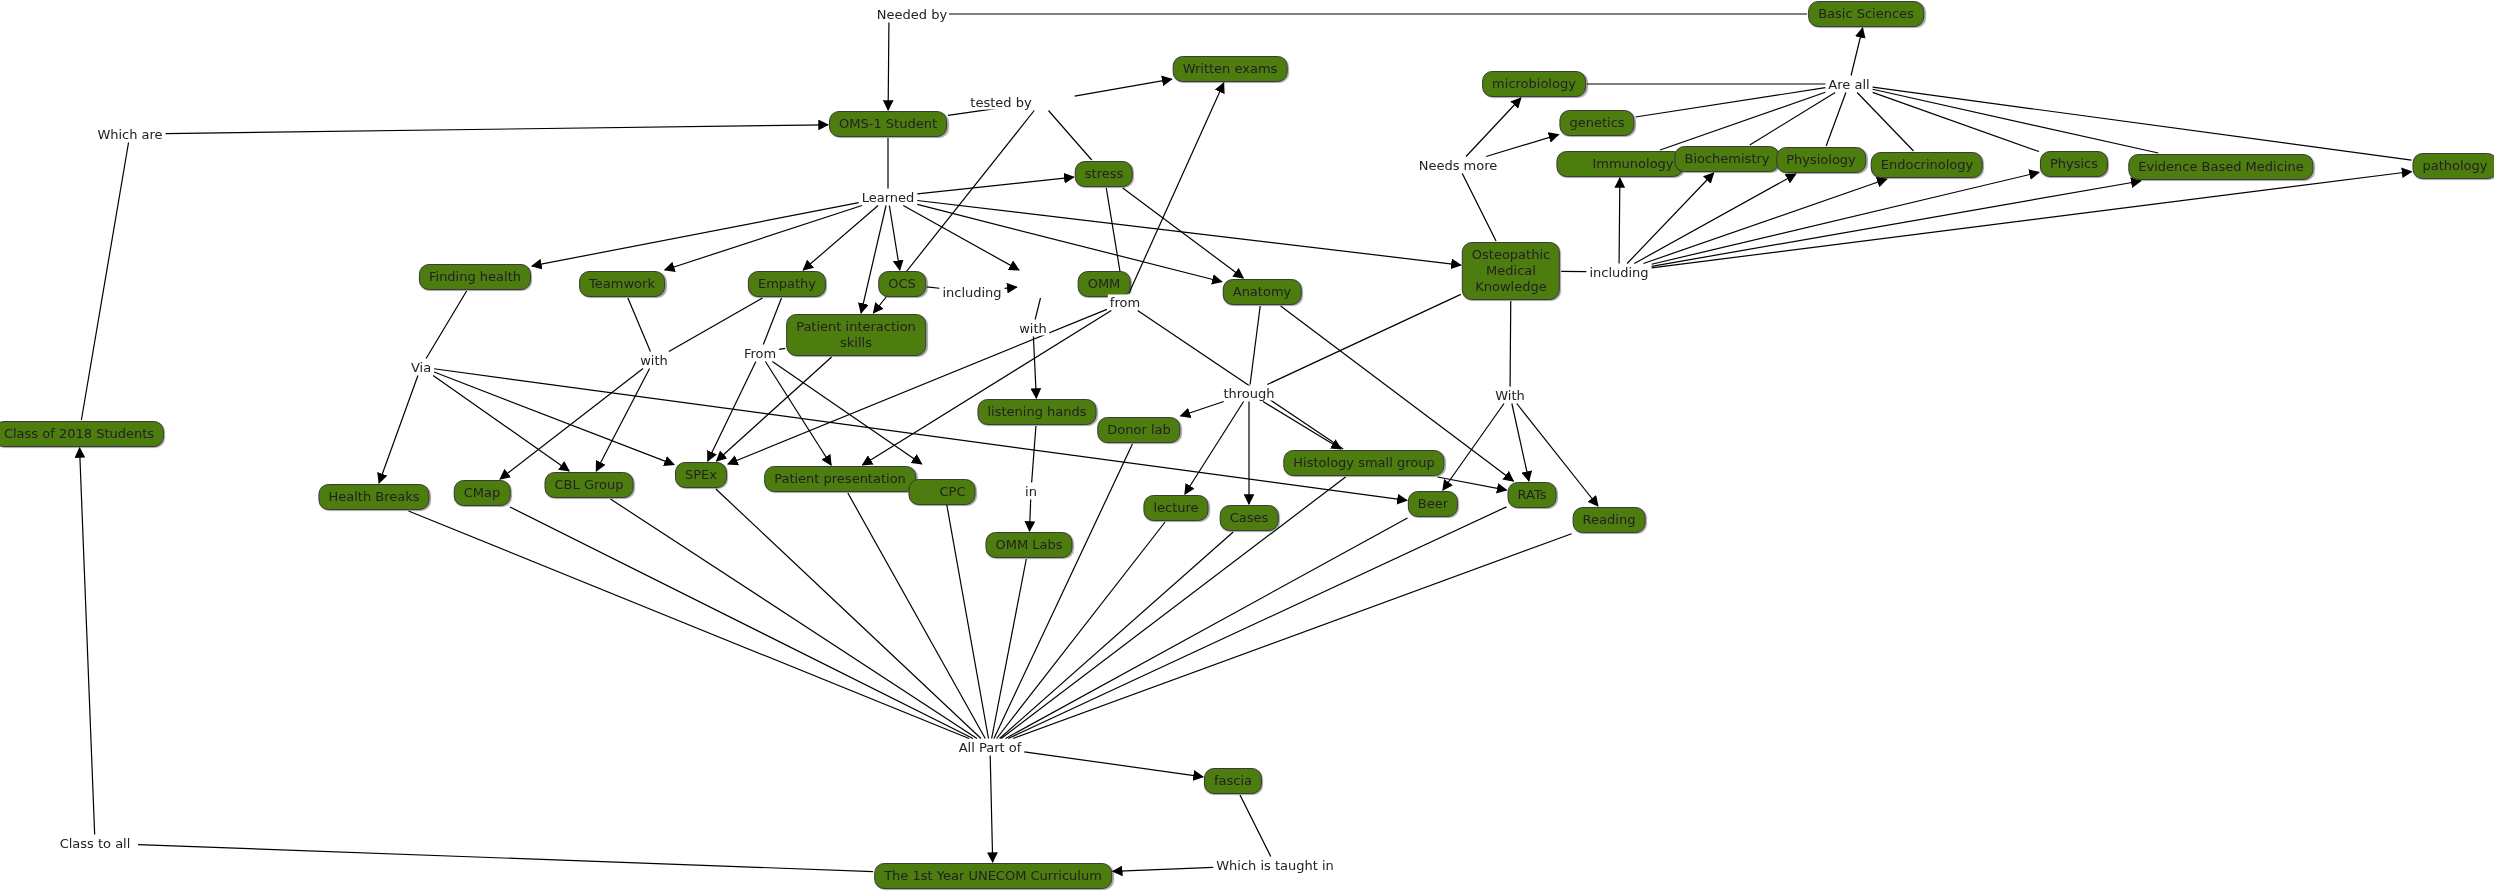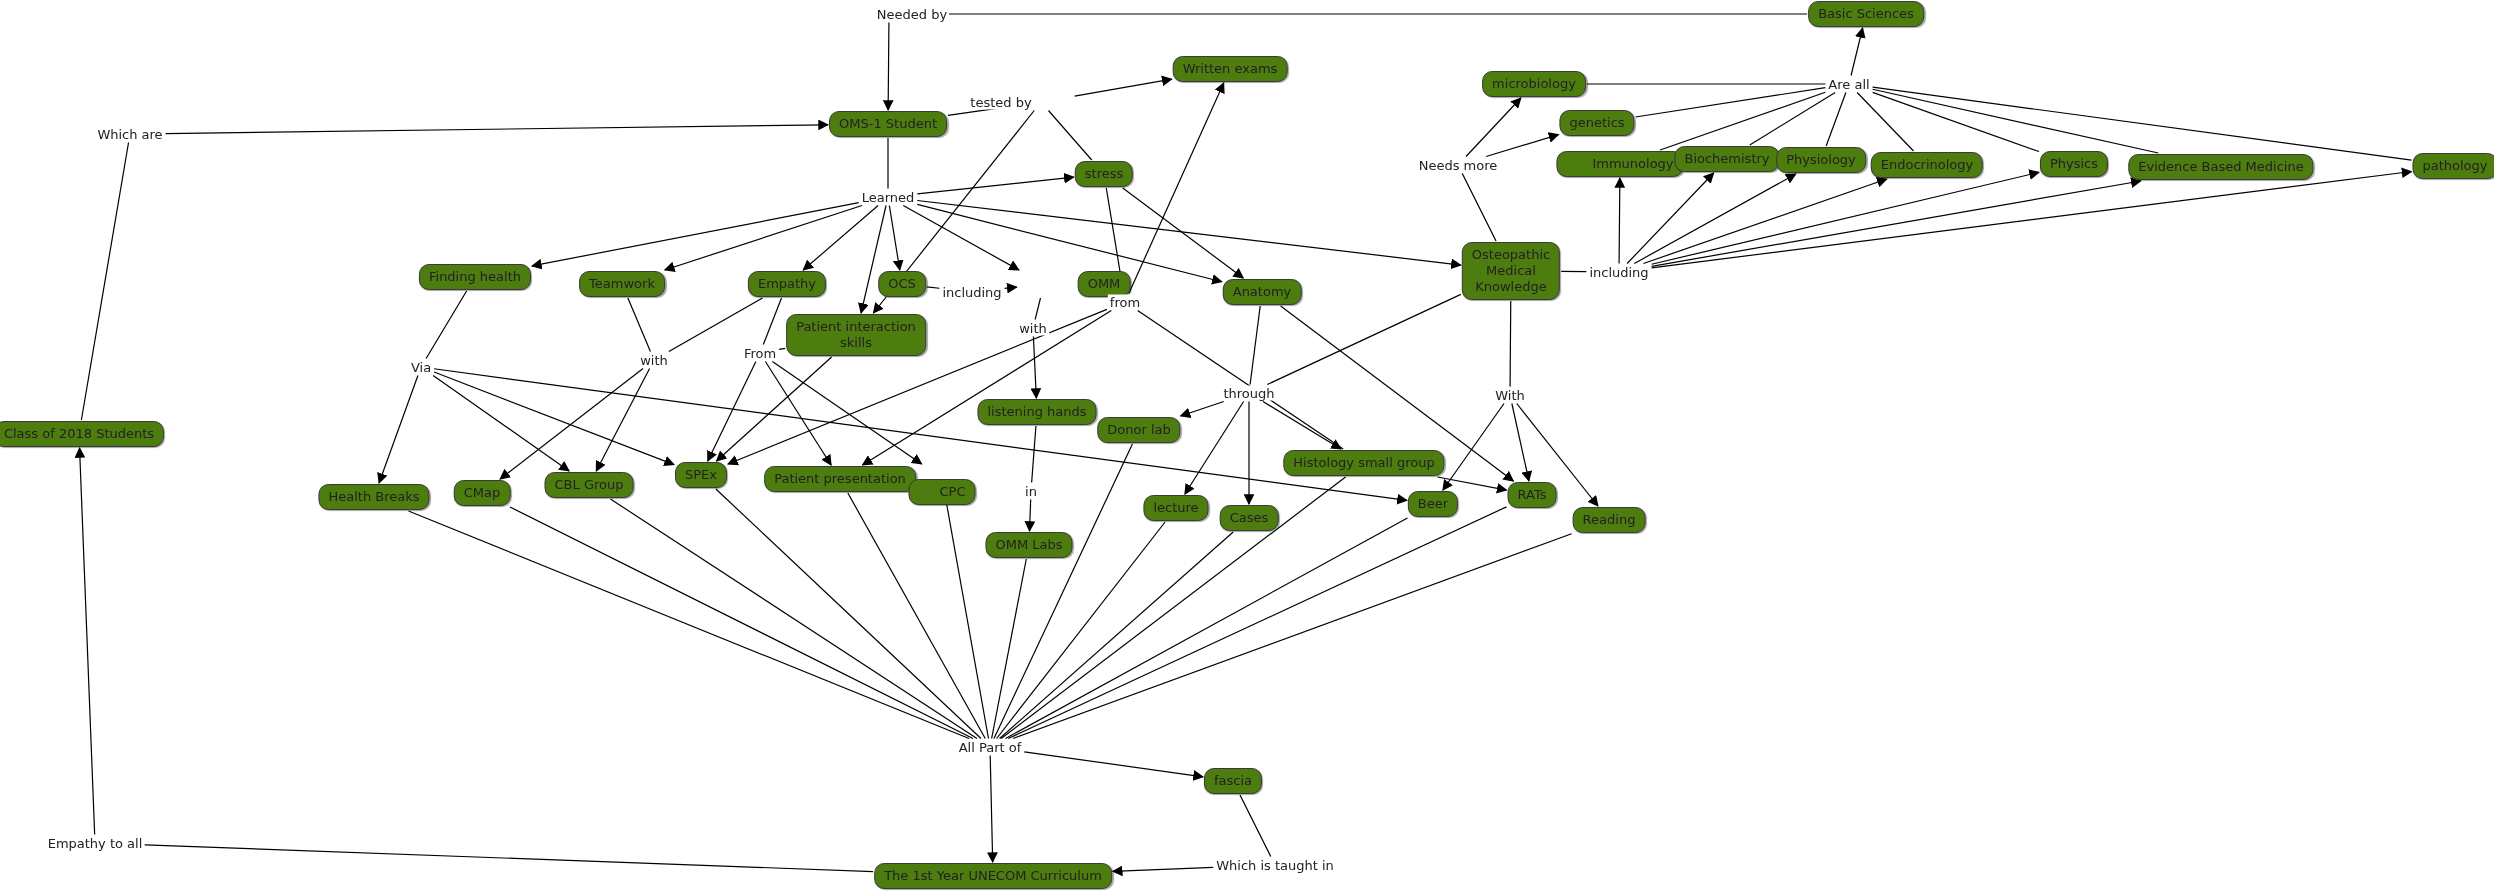--- a/index.html
+++ b/index.html
@@ -179,14 +179,14 @@
   <div class="link" id="l-from" style="left:1125px;top:302px;">from</div>
   <div class="link" id="l-withomm" style="left:1033px;top:328px;">with</div>
   <div class="link" id="l-via" style="left:421px;top:367px;">Via</div>
   <div class="link" id="l-withteam" style="left:654px;top:360px;">with</div>
   <div class="link" id="l-frompis" style="left:760px;top:353px;">From</div>
   <div class="link" id="l-through" style="left:1249px;top:393px;">through</div>
   <div class="link" id="l-withosteo" style="left:1510px;top:395px;">With</div>
   <div class="link" id="l-in" style="left:1031px;top:491px;">in</div>
   <div class="link" id="l-allpart" style="left:990px;top:747px;text-align:right;">All Part of</div>
   <div class="link" id="l-taughtin" style="left:1275px;top:865px;">Which is taught in</div>
-  <div class="link" id="l-taughtall" style="left:95px;top:843px;">Empathy to all</div>
+  <div class="link" id="l-taughtall" style="left:95px;top:843px;">Class to all</div>
 </div>
 
 </body></html>

